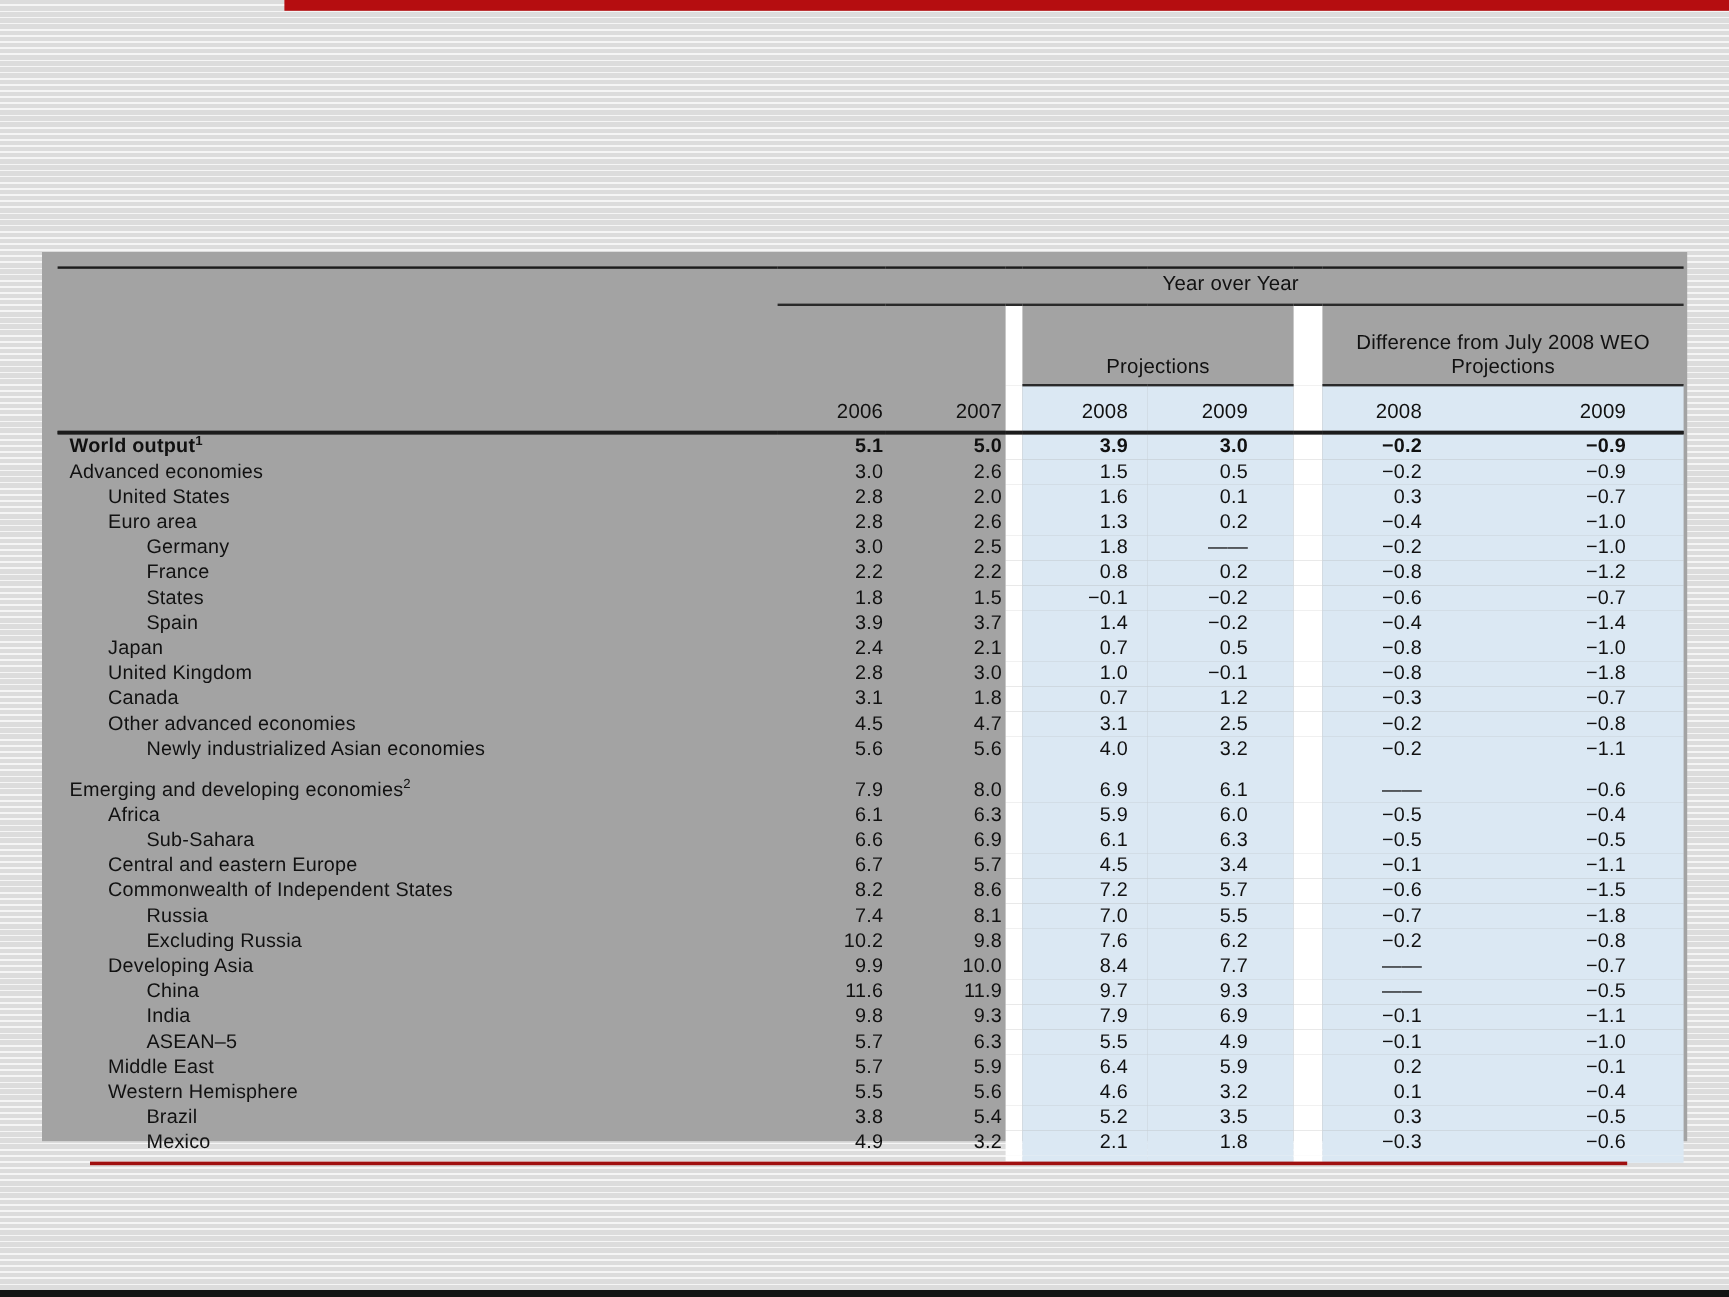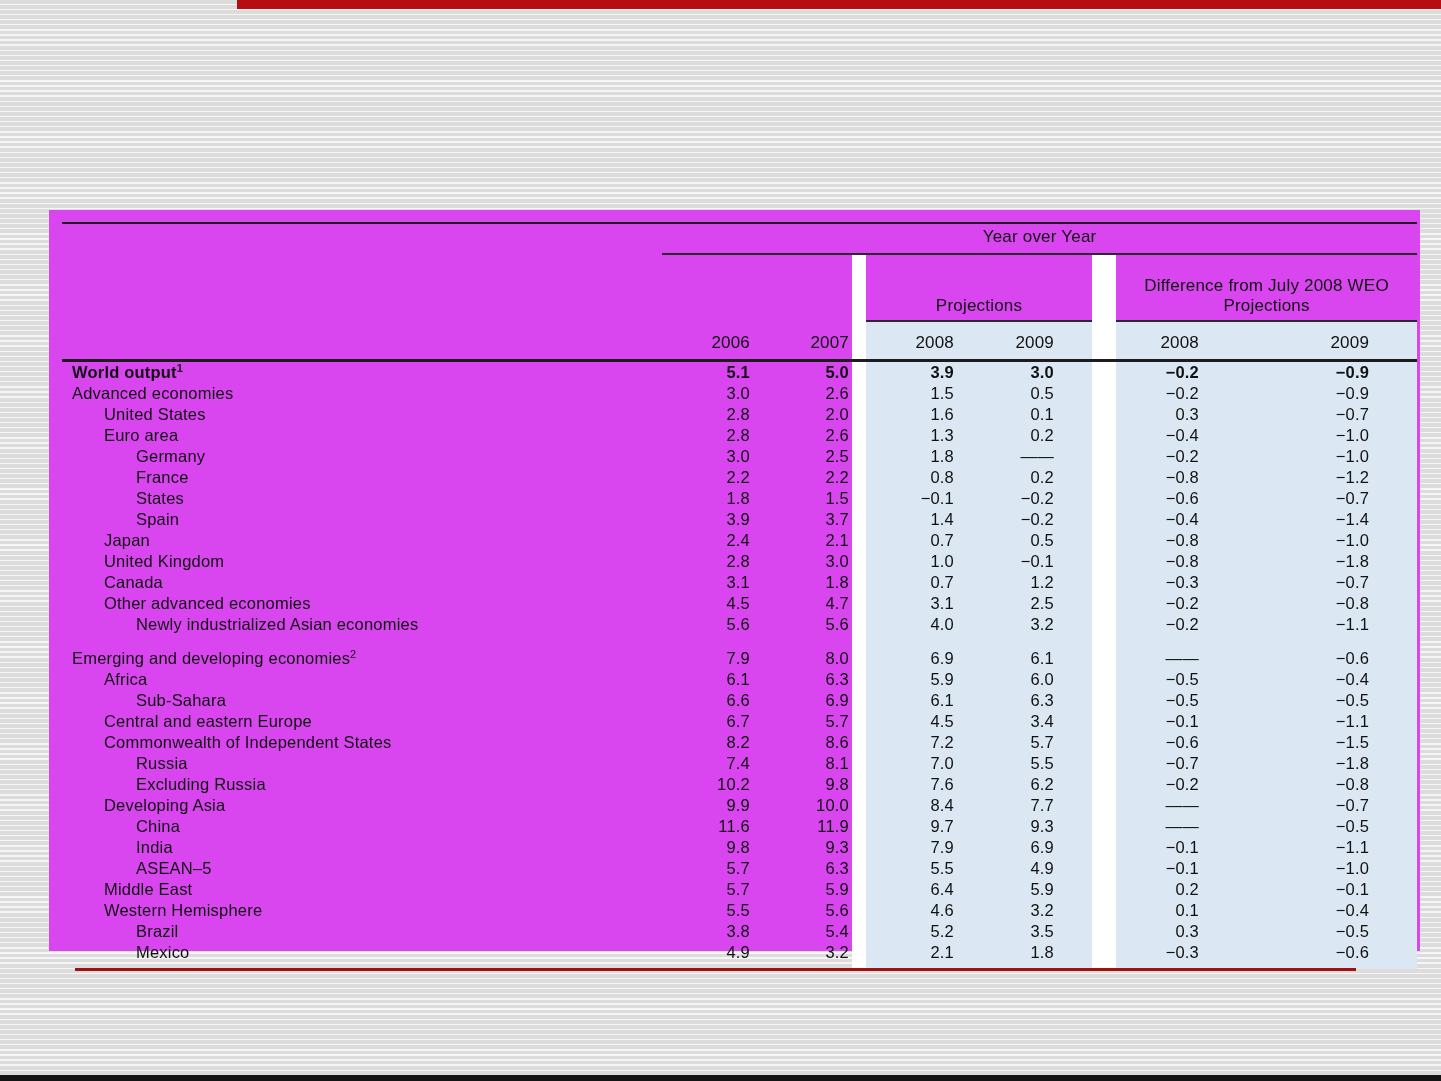--- a/index.html
+++ b/index.html
@@ -11,22 +11,22 @@
       #dcdcdc 0px, #dcdcdc 3.7px,
       #f5f5f5 3.7px, #f5f5f5 5.1px
     );
   }
   .top-red-bar{position:absolute;top:0;left:237px;right:0;height:9px;}
   .bottom-black-bar{position:absolute;bottom:0;left:0;right:0;height:6px;}
   .slide-number-mark{position:absolute;left:1390px;top:1075px;width:10px;height:4px;}
   .red-rule{position:absolute;top:968px;left:75px;width:1281px;height:3px;}
 
   .table-panel{
-    position:absolute;left:49px;top:210px;width:1371px;height:741px;
-    background:#d946ef;
+    position:absolute;left:35px;top:210px;width:1371px;height:741px;
+    background:#a3a3a3;
   }
   table.weo{
     border-collapse:collapse;table-layout:fixed;
     position:absolute;left:13px;top:12px;width:1355px;
     font-size:16.5px;color:#111;letter-spacing:0.2px;
   }
   td{padding:0;vertical-align:bottom;}
 
   
   td.corner{border-top:2px solid #1c1c1c;border-bottom:3px solid #1c1c1c;}

